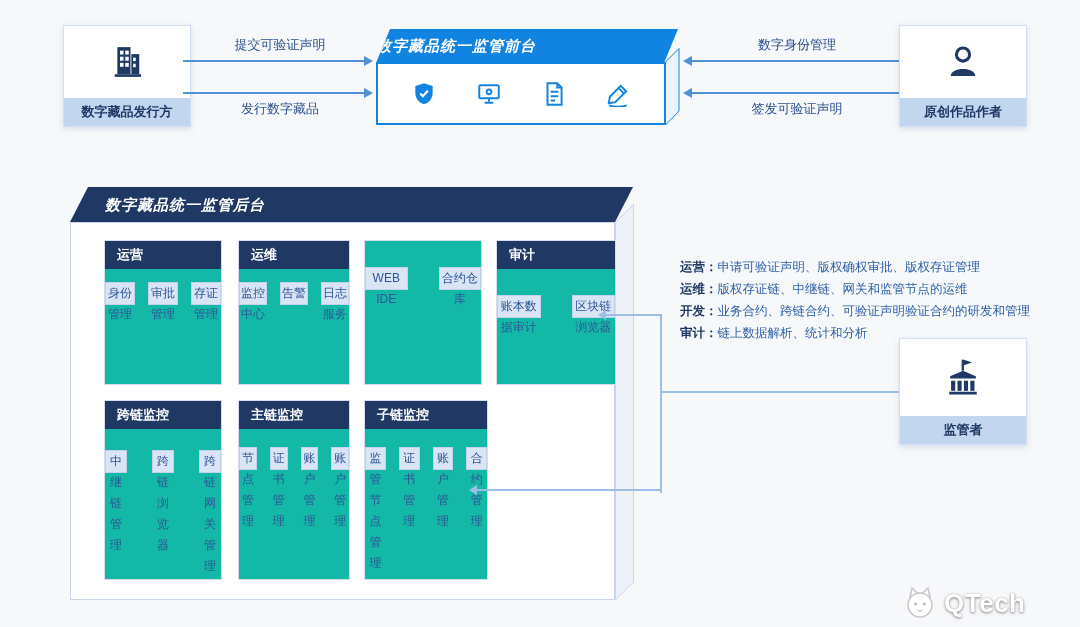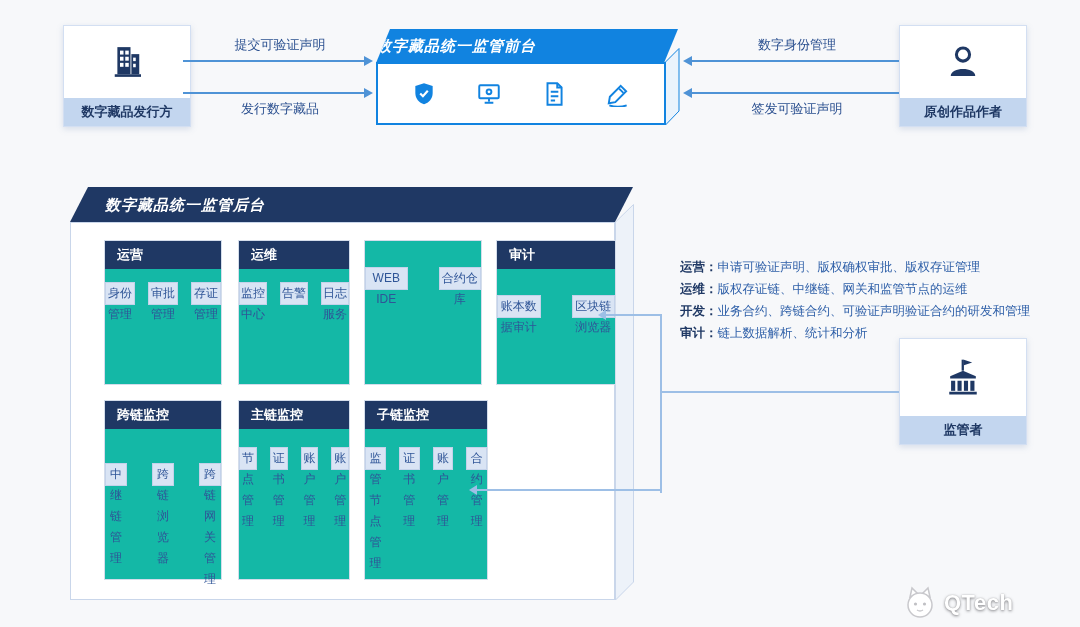--- a/index.html
+++ b/index.html
@@ -38,32 +38,32 @@
 
   .front-body{position:absolute;left:376px;top:62px;width:290px;height:63px;background:#fff;border:2px solid var(--bright-blue);display:flex;align-items:center;justify-content:space-around;padding:0 14px;}
   .back-face{position:absolute;left:70px;top:222px;width:545px;height:378px;background:#fff;border:1px solid #c9d6ea;}
 
   
   .panel{position:absolute;background:#14b8a6;border:1px solid var(--panel-border);margin-left:12px;}
   .panel-header{height:28px;line-height:28px;background:var(--navy);color:#fff;font-weight:bold;font-size:13px;padding-left:12px;}
   .panel-body{display:flex;align-items:flex-end;gap:13px;padding-top:13px;}
   .panel-body.p-row2{padding-top:18px;}
   .panel-body.p-sparse{padding-top:26px;gap:31px;}
-  .panel-body.p-sparse3{padding-top:34px;gap:25px;}
+  .panel-body.p-sparse3{padding-top:21px;gap:25px;}
   .module-item{width:calc(100% - 20px);height:23px;line-height:21px;text-align:center;background:var(--item-bg);border:1px solid var(--item-border);color:var(--item-text);font-size:12px;}
 
   
   .notes{position:absolute;left:680px;top:256px;white-space:nowrap;}
   .note{line-height:22px;font-size:12.5px;}
   .note-label{color:var(--navy);font-weight:bold;}
   .note-text{color:var(--note-text);}
 
   
   .logo{position:absolute;left:900px;top:585px;display:flex;align-items:center;gap:4px;}
-  .logo-text{font-size:22px;font-weight:800;color:#fff;text-shadow:0 1px 3px rgba(110,110,115,.85),0 0 1px #bbb;letter-spacing:.5px;}
+  .logo-text{font-size:26px;font-weight:800;color:#fff;text-shadow:0 1px 3px rgba(110,110,115,.85),0 0 1px #bbb;letter-spacing:.5px;}
 </style>
 </head>
 <body>
 
 <div class="stage">
 
   <div class="entity" style="left:63px;top:25px;">
     <div class="entity-body">
       <svg width="42" height="42" viewBox="0 0 48 48">
         <rect x="13" y="7" width="15" height="31" fill="#1f3864"></rect>

